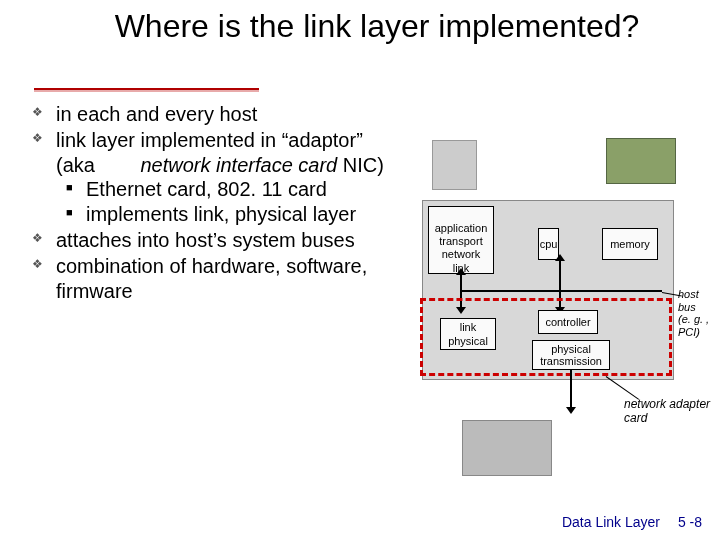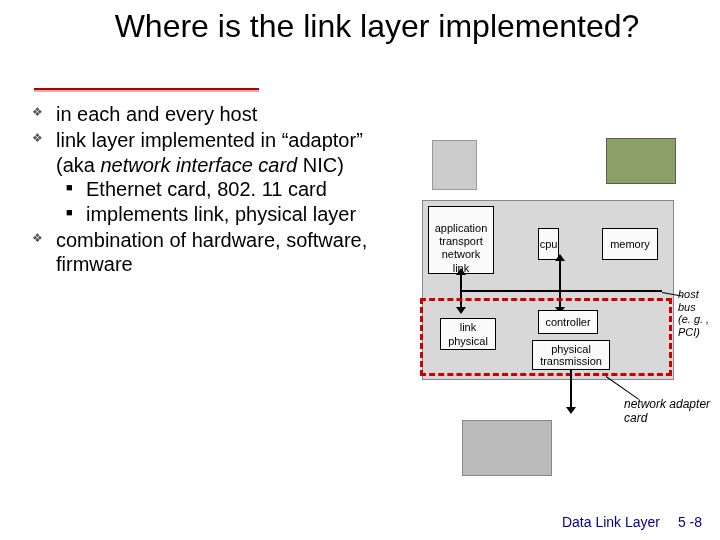--- a/index.html
+++ b/index.html
@@ -50,21 +50,21 @@
   ul.sub { list-style: none; padding: 0; margin: 0; }
   ul.sub > li { position: relative; padding-left: 30px; }
   ul.sub > li::before {
     content: "■";
     position: absolute;
     left: 10px;
     top: 4px;
     font-size: 11px;
     color: #000;
   }
-  .italic { font-style: italic; }
+  .italic { font-style: italic; margin-left: 40px; }
 
   
   .diagram {
     position: absolute;
     left: 392px;
     top: 120px;
     width: 320px;
     height: 360px;
   }
   .hostbox {
@@ -257,20 +257,21 @@
 <div class="content">
   <ul class="bullets">
     <li>in each and every host</li>
     <li>
       <span>link layer implemented in “adaptor” (aka </span><span class="italic">network interface card</span><span> NIC)</span>
       <ul class="sub">
         <li>Ethernet card, 802. 11 card</li>
         <li>implements link, physical layer</li>
       </ul>
     </li>
+    <li>attaches into host’s system buses</li>
     <li>combination of hardware, software, firmware</li>
   </ul>
 </div>
 
 <div class="diagram">
   <div class="ap"></div>
   <div class="nic"></div>
 
   <div class="hostbox"></div>
 

